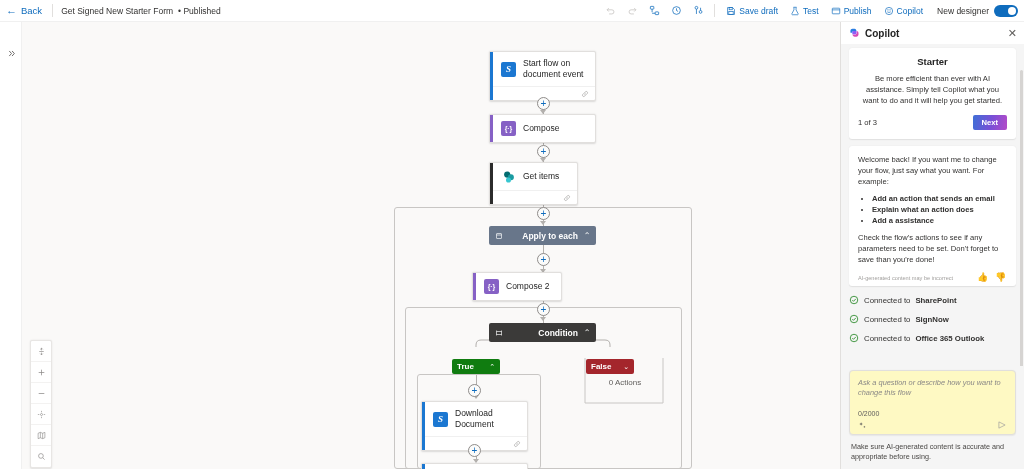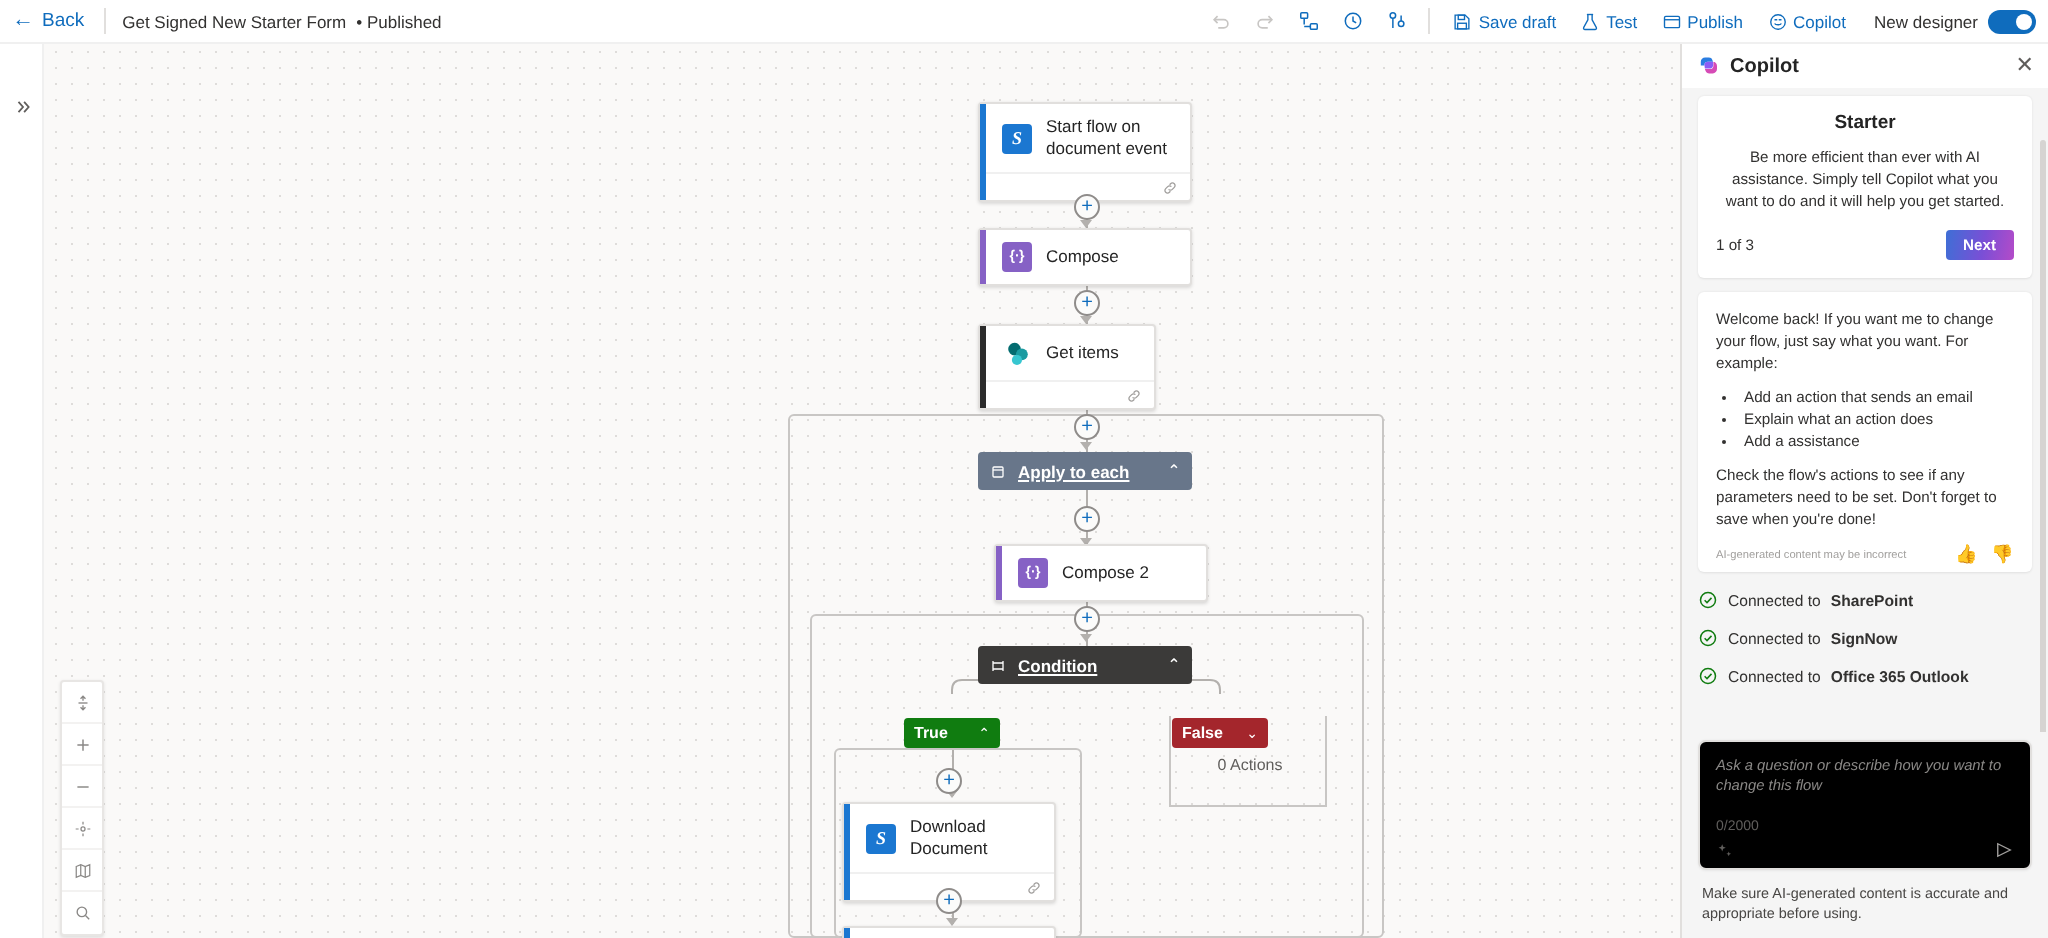--- a/index.html
+++ b/index.html
@@ -98,21 +98,21 @@
     display: flex; align-items: center; justify-content: flex-end; padding-right: 6px;
   }
   .link-ico { color: #a19f9d; }
 
   
   .scope-head {
     position: absolute; border-radius: 2px; display: flex; align-items: center;
     color: #ffffff; font-size: 8.5px; font-weight: bold; z-index: 18;
   }
   .scope-head .sh-ico { width: 20px; display: flex; align-items: center; justify-content: center; flex:none;}
-  .scope-head .sh-lbl { flex: 1; text-align: left; text-decoration: underline; }
+  .scope-head .sh-lbl { flex: 1; text-align: right; }
   .scope-head .sh-chev { width: 18px; text-align: center; font-size: 8px; font-weight: normal; }
 
   .scope-box {
     position: absolute; border: 1px solid #c8c6c4; border-radius: 3px;
     background: rgba(255,255,255,0.0); z-index: 10;
   }
 
   .branch-head {
     position: absolute; border-radius: 2px; height: 15px;
     display: flex; align-items: center; color: #fff; font-size: 8px; font-weight: bold;
@@ -171,37 +171,37 @@
     color: #fff; font-size: 7.6px; font-weight: bold; border: none; border-radius: 2px;
     padding: 3px 9px; cursor: pointer;
   }
 
   .cp-msg {
     background: #ffffff; border-radius: 3px; padding: 8px 9px 4px;
     margin-top: 7px; box-shadow: 0 0.4px 1.2px rgba(0,0,0,0.09);
   }
   .cp-msg p { font-size: 7.6px; line-height: 11px; color: #323130; }
   .cp-msg ul { margin: 6px 0 6px 14px; }
-  .cp-msg li { font-size: 7.6px; line-height: 11px; color: #323130; }
+  .cp-msg li { font-size: 7.6px; line-height: 11px; color: #323130; font-weight: bold; }
   .cp-msg-foot { display: flex; align-items: center; margin-top: 6px; border-top: 0; padding-top: 2px; }
   .cp-disclaimer-sm { font-size: 5.6px; color: #a19f9d; }
   .cp-thumbs { margin-left: auto; display: flex; gap: 7px; color: #605e5c; }
   .cp-thumbs span { cursor: pointer; font-size: 9px; line-height: 1; }
 
   .cp-conn-list { margin-top: 9px; }
   .cp-conn {
     display: flex; align-items: center; gap: 5px; margin-bottom: 9px;
     font-size: 7.8px; color: #323130;
   }
   .cp-conn b { font-weight: bold; }
   .check-ico { color: #107c10; flex: none; }
 
   .cp-input-wrap { padding: 4px 8px 0; flex: none; }
   .cp-input {
-    background: #000000; border: 1px solid #e1dfdd; border-radius: 4px;
+    background: #fef9c3; border: 1px solid #e1dfdd; border-radius: 4px;
     padding: 7px 8px 4px; box-shadow: 0 0.4px 1.2px rgba(0,0,0,0.06);
   }
   .cp-placeholder { font-size: 7.4px; font-style: italic; color: #8a8886; line-height: 10px; }
   .cp-counter { font-size: 7px; color: #605e5c; margin-top: 12px; }
   .cp-input-row { display: flex; align-items: center; margin-top: 3px; }
   .cp-sparkle { color: #605e5c; }
   .cp-send { margin-left: auto; color: #a19f9d; cursor: pointer; }
   .cp-disclaimer {
     font-size: 7.2px; color: #484644; line-height: 9.5px;
     padding: 7px 10px 8px 10px; flex: none;
@@ -428,21 +428,21 @@
             <path d="M3 6h10"></path>
         </svg>
       </div>
       <div class="sh-lbl">Apply to each</div>
       <div class="sh-chev">⌃</div>
     </div>
     <div class="conn" style="left:543px; top:223px; height:27px;"></div>
     <div class="plus" style="left:537px; top:231px;">+</div>
     <div class="arrowhead" style="left:540px; top:247px;"></div>
 
-    <div class="node" style="left:497px; top:250px; width:107px;">
+    <div class="node" style="left:472px; top:250px; width:90px;">
       <div class="accent" style="background:#8661c5;"></div>
       <div class="node-main">
         <div class="node-ico" style="background:#8661c5;">
           <span style="color:#fff;font-size:7px;font-weight:bold;">{∙}</span>
         </div>
         <div class="node-label">Compose 2</div>
       </div>
     </div>
     <div class="conn" style="left:543px; top:275px; height:26px;"></div>
     <div class="plus" style="left:537px; top:281px;">+</div>
@@ -525,21 +525,21 @@
         </div>
       </div>
 
       <div class="cp-msg">
         <p>Welcome back! If you want me to change your flow, just say what you want. For example:</p>
         <ul>
           <li>Add an action that sends an email</li>
           <li>Explain what an action does</li>
           <li>Add a assistance</li>
         </ul>
-        <p>Check the flow's actions to see if any parameters need to be set. Don't forget to save when you're done!</p>
+        <p>Check the flow's actions to see if any parameters need to be set. Don't forget to save than you're done!</p>
         <div class="cp-msg-foot">
           <span class="cp-disclaimer-sm">AI-generated content may be incorrect</span>
           <span class="cp-thumbs">
             <span>👍</span>
             <span>👎</span>
           </span>
         </div>
       </div>
 
       <div class="cp-conn-list">

